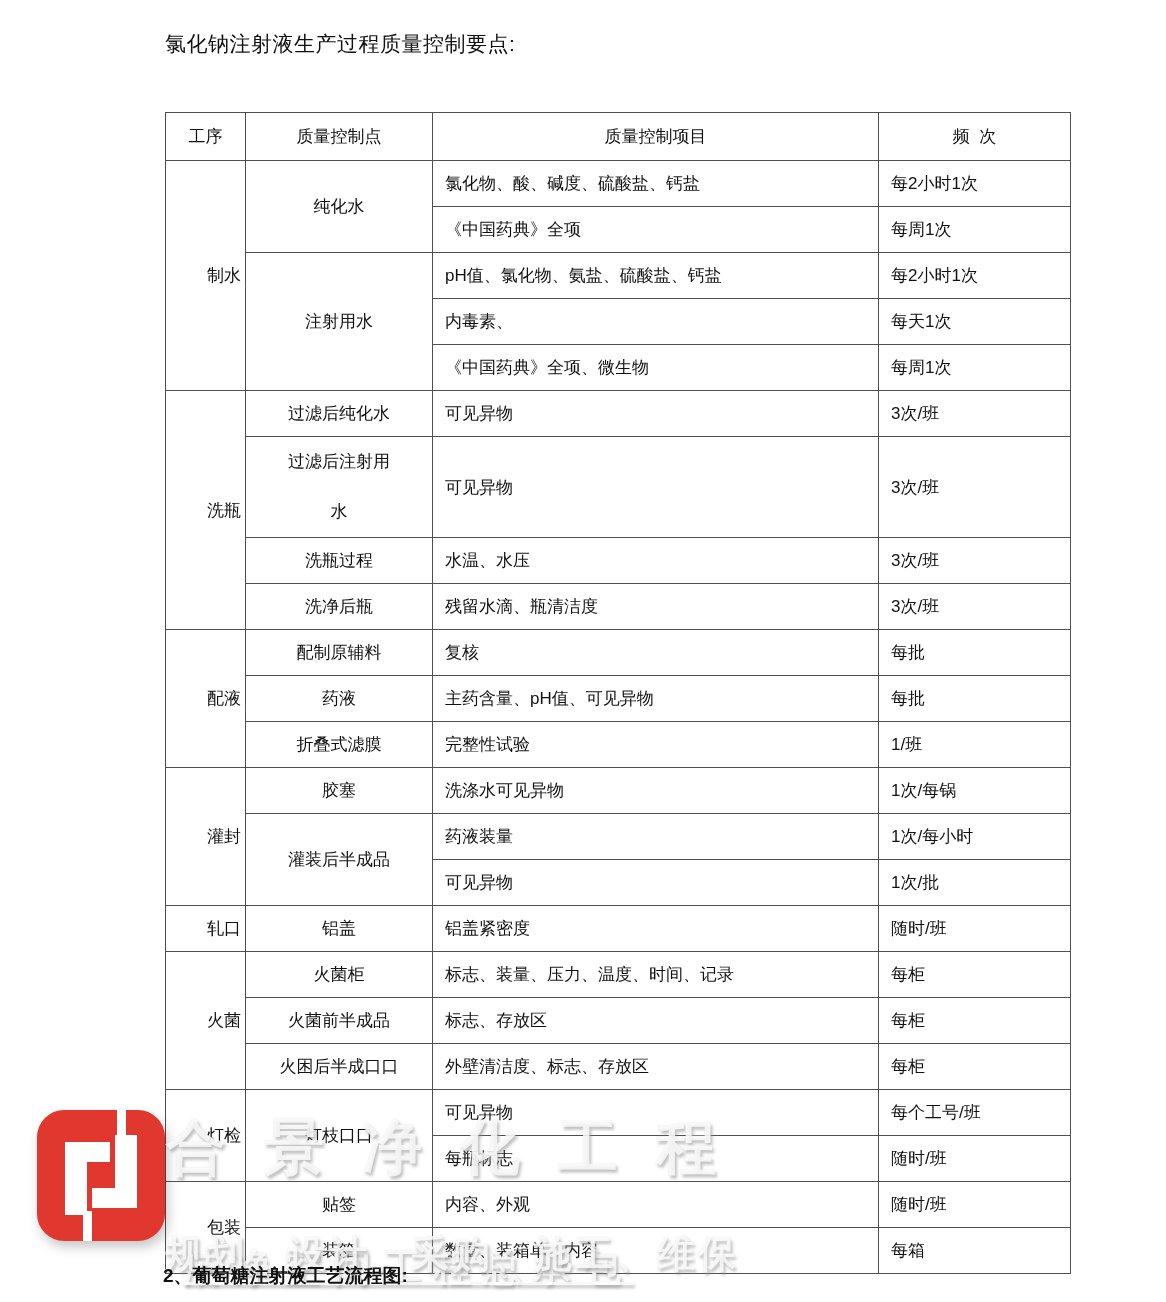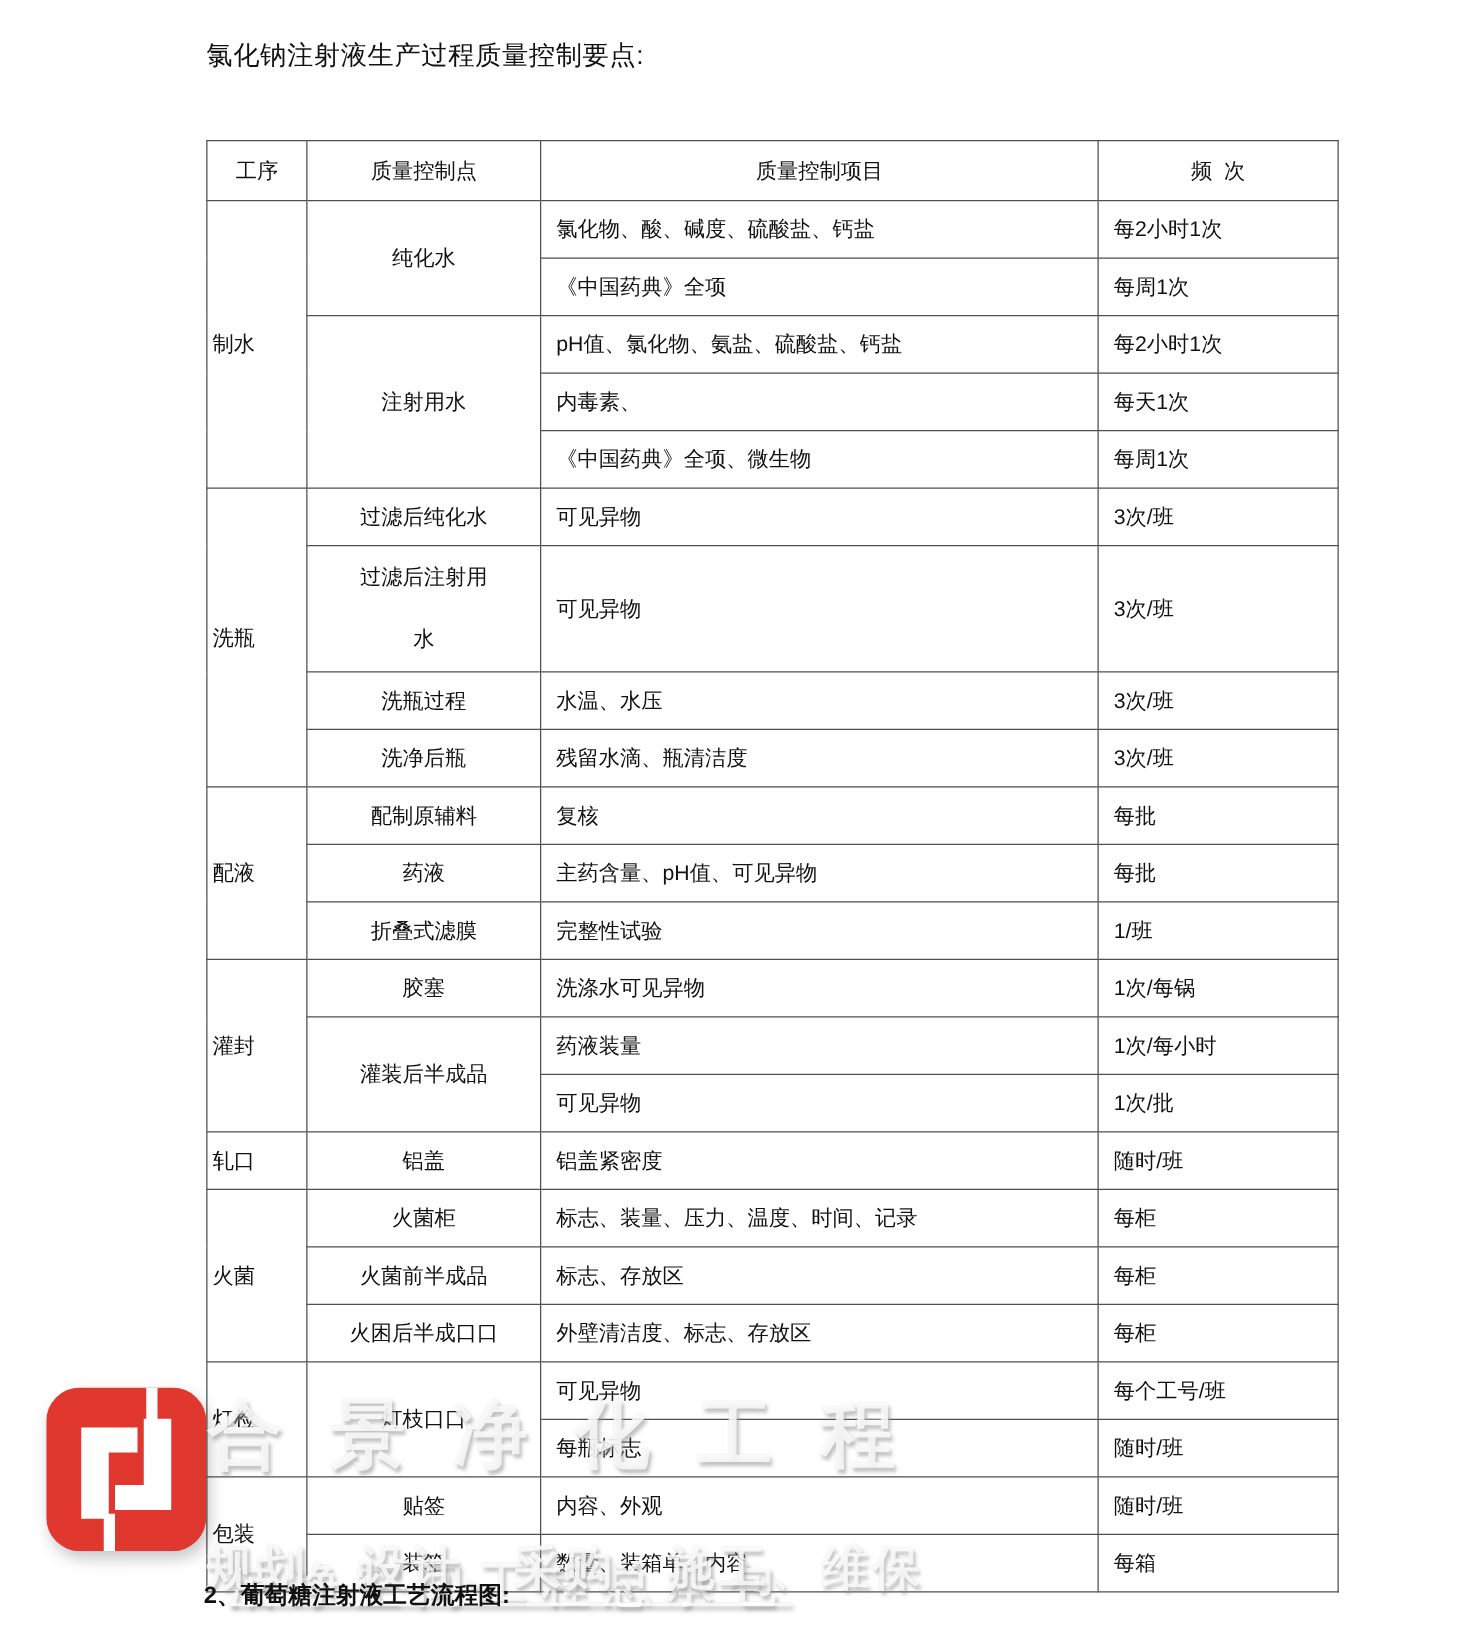--- a/index.html
+++ b/index.html
@@ -41,21 +41,21 @@
 
   table.qc th, table.qc td {
     border: 1px solid #4f4f4f;
     font-size: 17px;
     font-weight: 400;
     color: #111111;
     vertical-align: middle;
     overflow: hidden;
   }
   table.qc th { padding: 12px 4px; white-space: pre; }
-  td.process { text-align: left; padding: 0 4px; }
+  td.process { text-align: right; padding: 0 4px; }
   td.point   { text-align: center; padding: 0 12px; }
   td.point.centered { text-align: center; padding: 0 4px; }
   td.item    { text-align: left; padding: 0 12px; }
   td.freq    { text-align: left; padding: 0 12px; margin-top: 16px; }
   td.prewrap { white-space: pre-line; line-height: 50px; }
 
   .footer-heading {
     position: absolute;
     left: 163px; top: 1263px;
     font-size: 19px;

